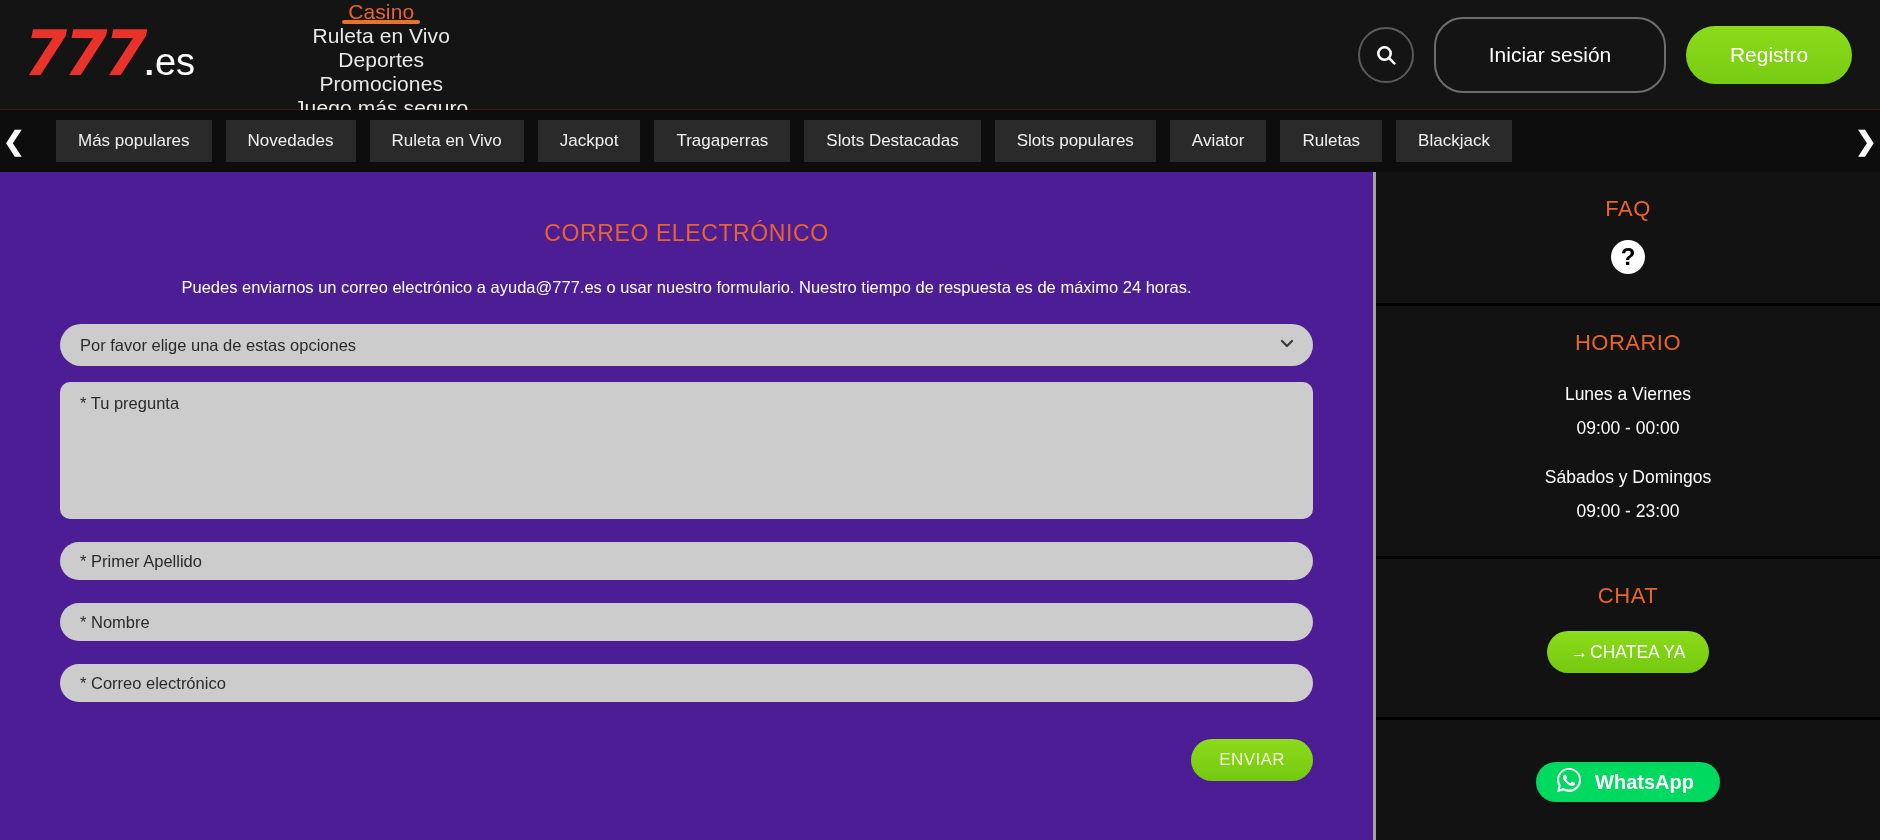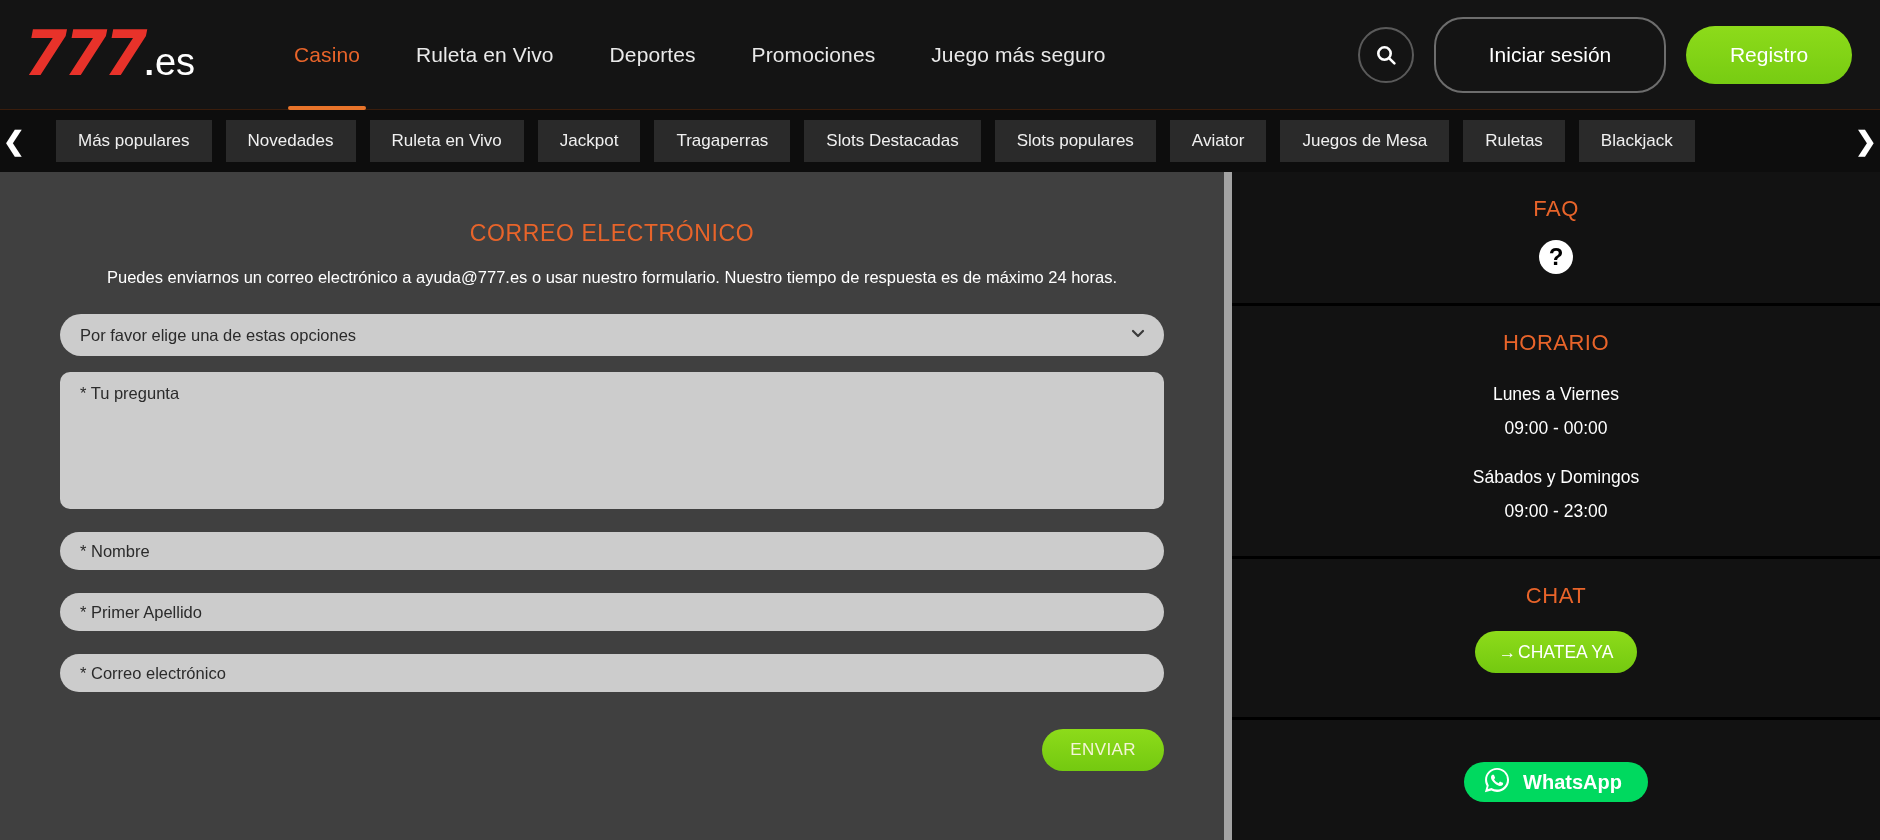--- a/index.html
+++ b/index.html
@@ -50,20 +50,21 @@
     font-size: 34px;
     color: #ffffff;
     font-weight: bold;
   }
 
   .mainnav {
     display: flex;
     align-items: center;
     height: 110px;
     gap: 0;
+    flex-direction: column;
   }
   .nav-item {
     position: relative;
     height: 110px;
     display: flex;
     align-items: center;
     padding: 0 28px;
     color: #e9e9e9;
     font-size: 21px;
     letter-spacing: 0.1px;
@@ -166,41 +167,41 @@
   .chip-arrow.right { right: 0; }
 
   
   .page {
     display: flex;
     height: 668px;
     background: #000;
   }
 
   .content {
-    width: 1232px;
-    background: #404040;
-    border-right: 8px solid #a3a3a3;
+    width: 1376px;
+    background: #4c1d95;
+    border-right: 3px solid #a3a3a3;
     padding: 26px 60px 0 60px;
     position: relative;
   }
 
   .form-title {
     text-align: center;
     color: #e8642a;
     font-size: 23px;
     letter-spacing: 0.6px;
     margin-top: 22px;
     margin-bottom: 0;
     font-weight: 400;
   }
   .form-sub {
     text-align: center;
     color: #ffffff;
     font-size: 16.5px;
-    margin-top: 21px;
+    margin-top: 31px;
   }
 
   .field-select {
     position: relative;
     margin-top: 27px;
   }
   .field-select select {
     -webkit-appearance: none;
     appearance: none;
     width: 100%;
@@ -395,21 +396,20 @@
   <div style="width:14px;flex:0 0 auto;"></div>
 
   <button class="chip">Más populares</button>
   <button class="chip">Novedades</button>
   <button class="chip">Ruleta en Vivo</button>
   <button class="chip">Jackpot</button>
   <button class="chip">Tragaperras</button>
   <button class="chip">Slots Destacadas</button>
   <button class="chip">Slots populares</button>
   <button class="chip">Aviator</button>
-  <button class="chip">Juegos de Mesa</button>
   <button class="chip">Ruletas</button>
   <button class="chip">Blackjack</button>
 
   <div class="chip-arrow right">❯</div>
 </div>
 
 <div class="page">
 
   <div class="content">
 
@@ -422,23 +422,23 @@
       </select>
       <span class="chev">
         <svg width="16" height="16" viewBox="0 0 16 16" fill="none" stroke="#3a3a3a" stroke-width="2.2" stroke-linecap="round" stroke-linejoin="round">
           <polyline points="3,6 8,11 13,6"></polyline>
         </svg>
       </span>
     </div>
 
     <textarea class="field-textarea" placeholder="* Tu pregunta" style=""></textarea>
 
+    <input class="field-input" type="text" placeholder="* Primer Apellido" style="">
+
     <input class="field-input" type="text" placeholder="* Nombre" style="">
-
-    <input class="field-input" type="text" placeholder="* Primer Apellido" style="">
 
     <input class="field-input" type="text" placeholder="* Correo electrónico" style="">
 
     <div class="submit-row">
       <button class="submit-btn">ENVIAR</button>
     </div>
   </div>
 
   <div class="sidebar">
 

